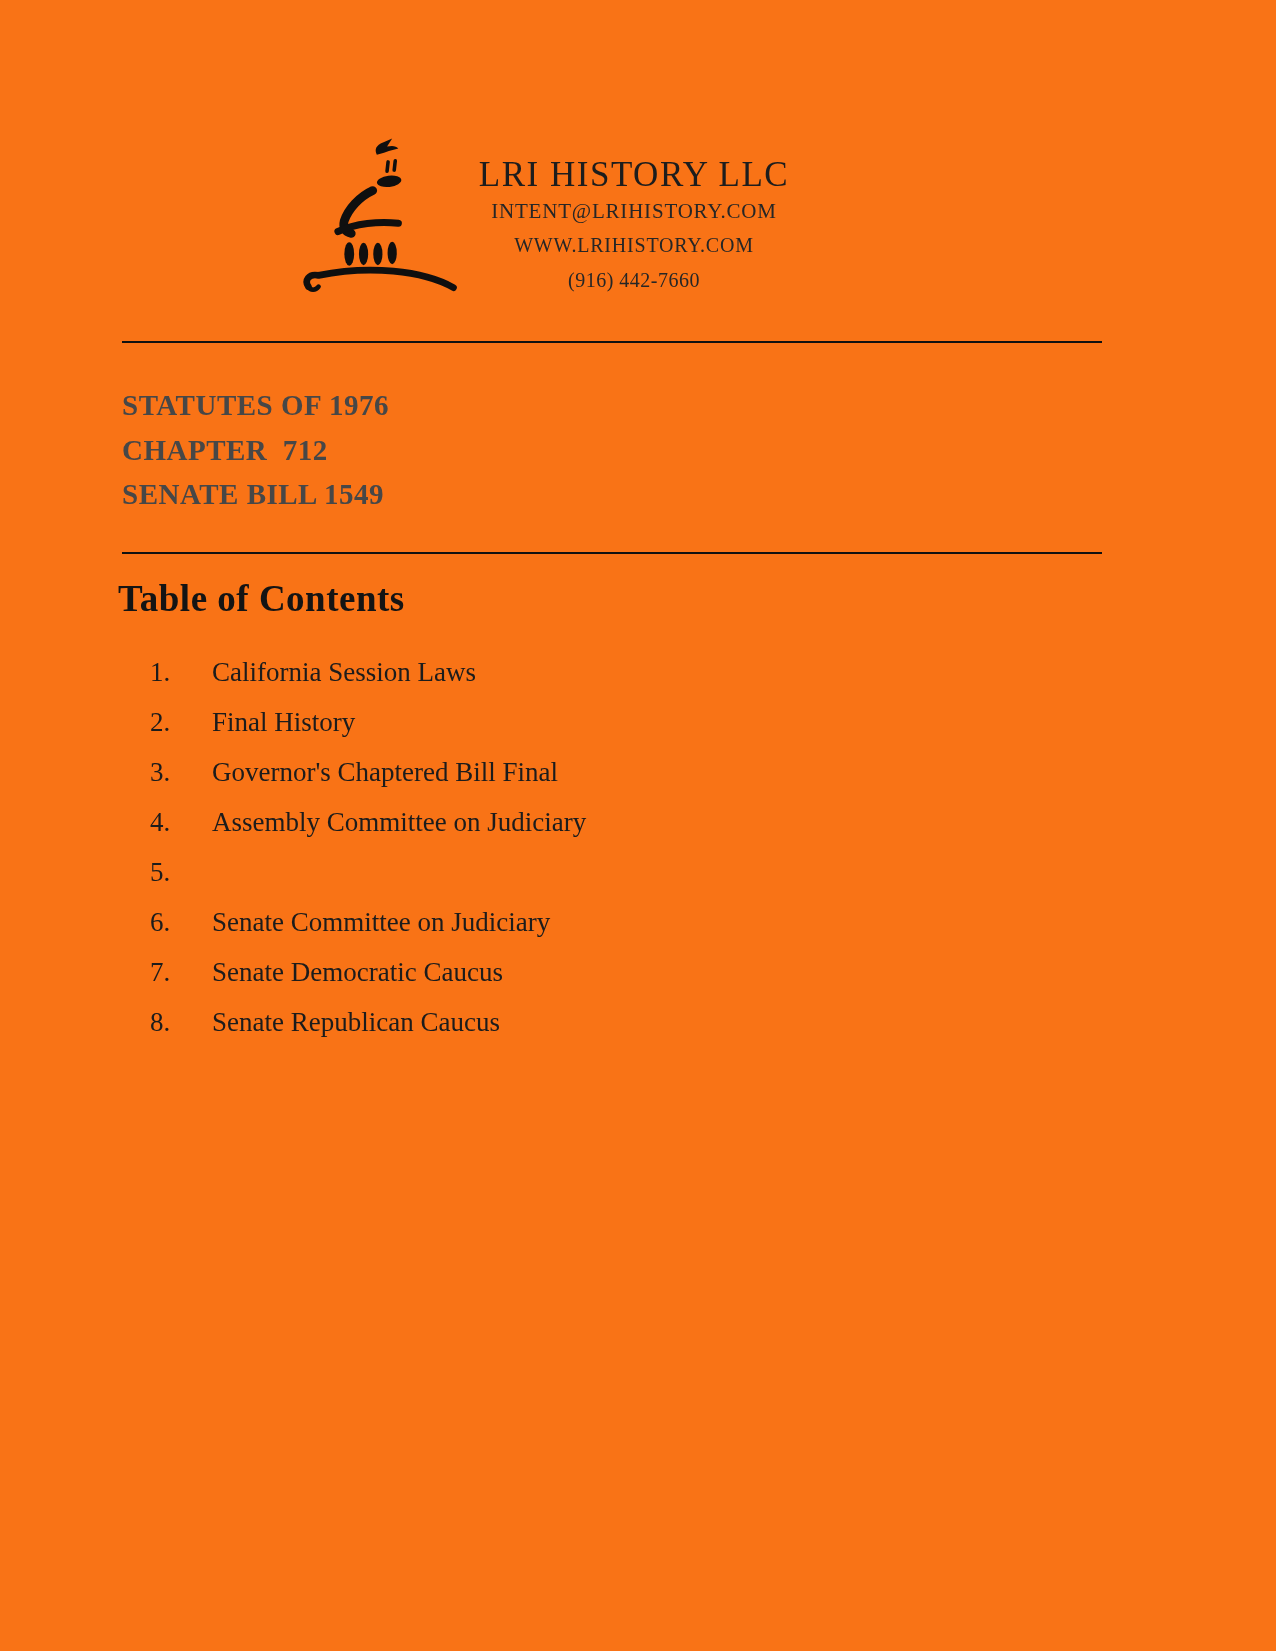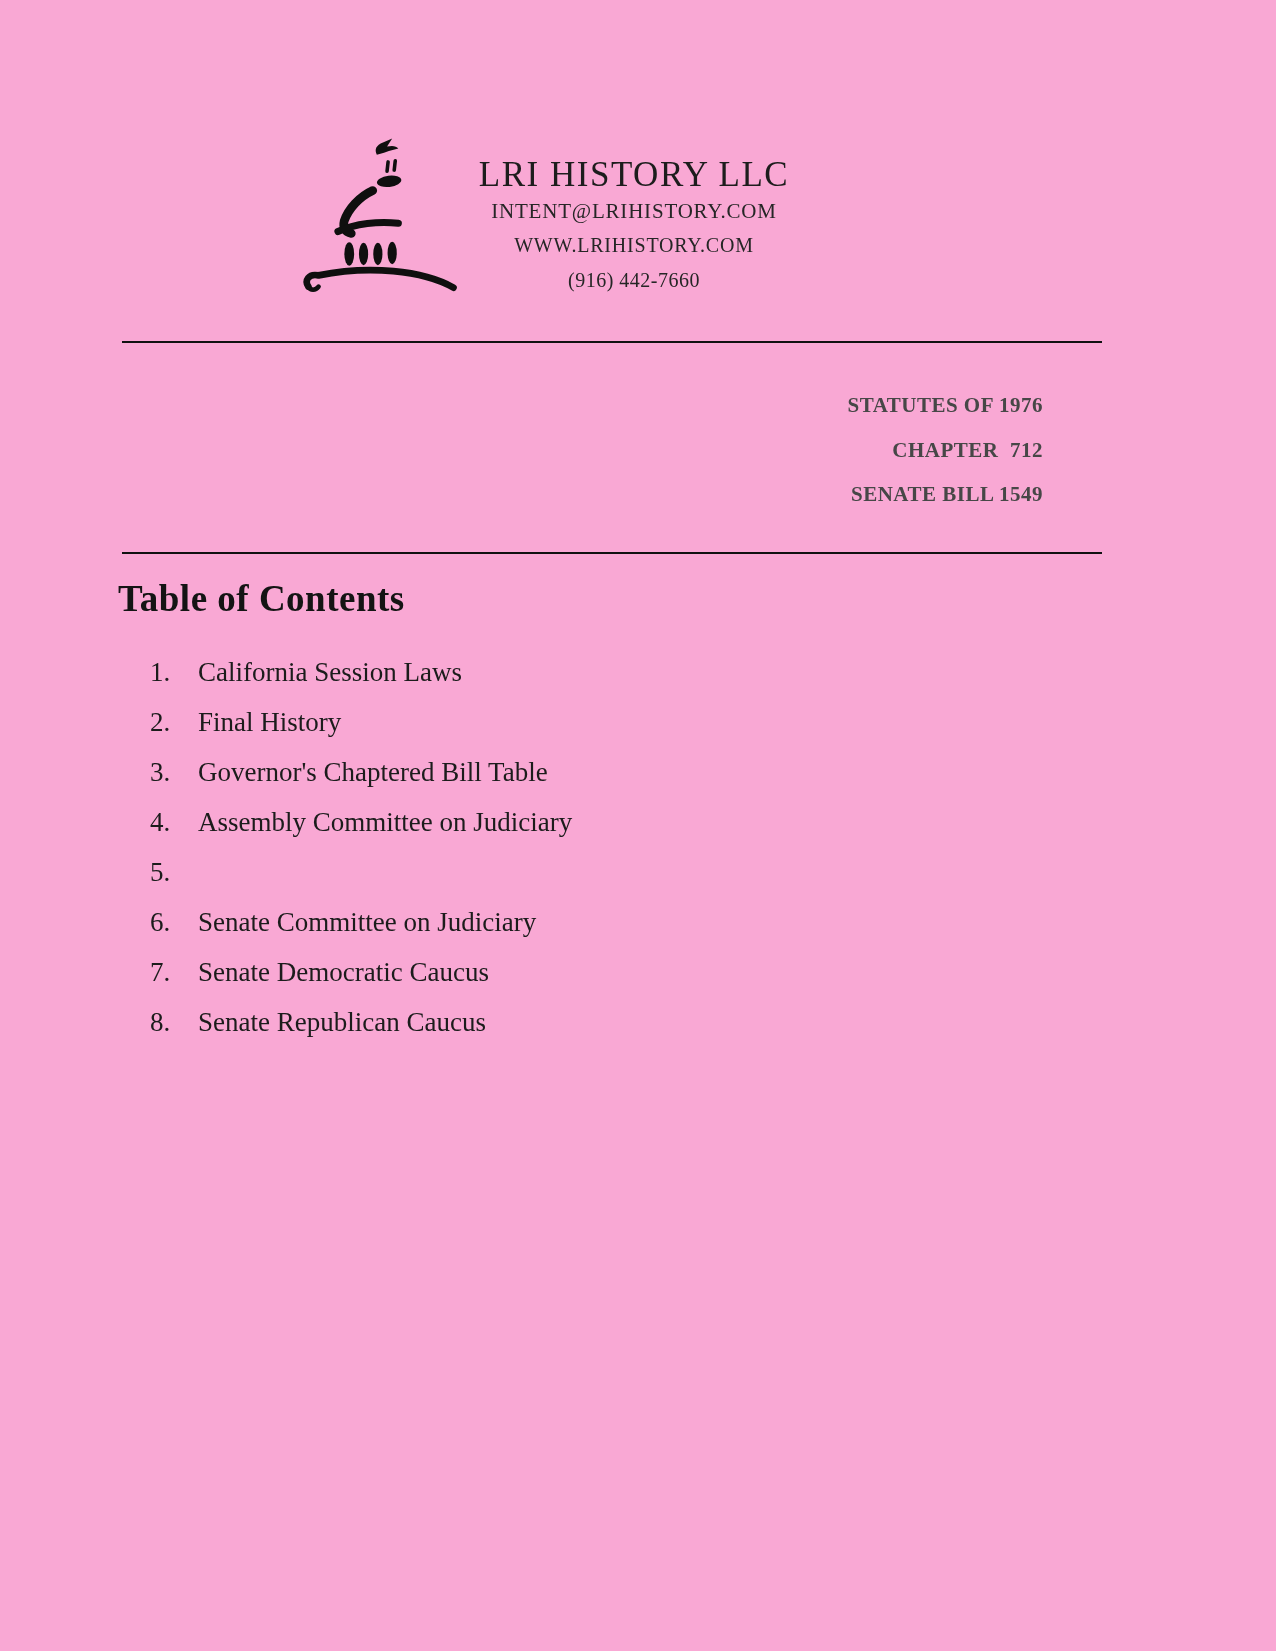--- a/index.html
+++ b/index.html
@@ -1,20 +1,20 @@
 <!DOCTYPE html>
 <html><head>
 <meta charset="utf-8">
 <style>
   html, body { margin: 0; padding: 0; background: #ffffff; }
   .page {
     position: relative;
     width: 1276px;
     height: 1651px;
-    background: #f9a8d4;
+    background: #f97316;
     font-family: "Liberation Serif", serif;
     overflow: hidden;
   }
 
   
   .logo {
     position: absolute;
     left: 292px;
     top: 120px;
     width: 184px;
@@ -46,23 +46,23 @@
   }
   .rule-1 { top: 341px; }
   .rule-2 { top: 552px; }
 
   
   .bill-block {
     position: absolute;
     left: 122px;
     top: 383px;
     width: 921px;
-    text-align: right;
+    text-align: left;
     font-weight: bold;
-    font-size: 21px;
+    font-size: 29px;
     color: #474747;
     letter-spacing: 0.5px;
   }
   .bill-block div {
     line-height: 44.5px;
     white-space: pre;
   }
 
   
   .toc-title {
@@ -83,21 +83,21 @@
     list-style: none;
   }
   .toc-list li {
     height: 50px;
     display: flex;
     align-items: center;
     font-size: 27px;
     color: #1c1c1c;
   }
   .toc-num   { display: inline-block; width: 36px; }
-  .toc-label { margin-left: 12px; }
+  .toc-label { margin-left: 26px; }
 </style>
 </head>
 <body>
 
 <div class="page">
 
   <svg class="logo" viewBox="0 0 180 180" aria-hidden="true">
 
     <path d="M83,34 Q79,26 89,22 L98,18 L93,26 Q101,24 104,28 Q96,30 90,32 Z" fill="#0f0f0f"></path>
 
@@ -142,21 +142,21 @@
     <li>
       <span class="toc-num">1.</span>
       <span class="toc-label">California Session Laws</span>
     </li>
     <li>
       <span class="toc-num">2.</span>
       <span class="toc-label">Final History</span>
     </li>
     <li>
       <span class="toc-num">3.</span>
-      <span class="toc-label">Governor's Chaptered Bill Table</span>
+      <span class="toc-label">Governor's Chaptered Bill Final</span>
     </li>
     <li>
       <span class="toc-num">4.</span>
       <span class="toc-label">Assembly Committee on Judiciary</span>
     </li>
     <li>
       <span class="toc-num">5.</span>
     </li>
     <li>
       <span class="toc-num">6.</span>

